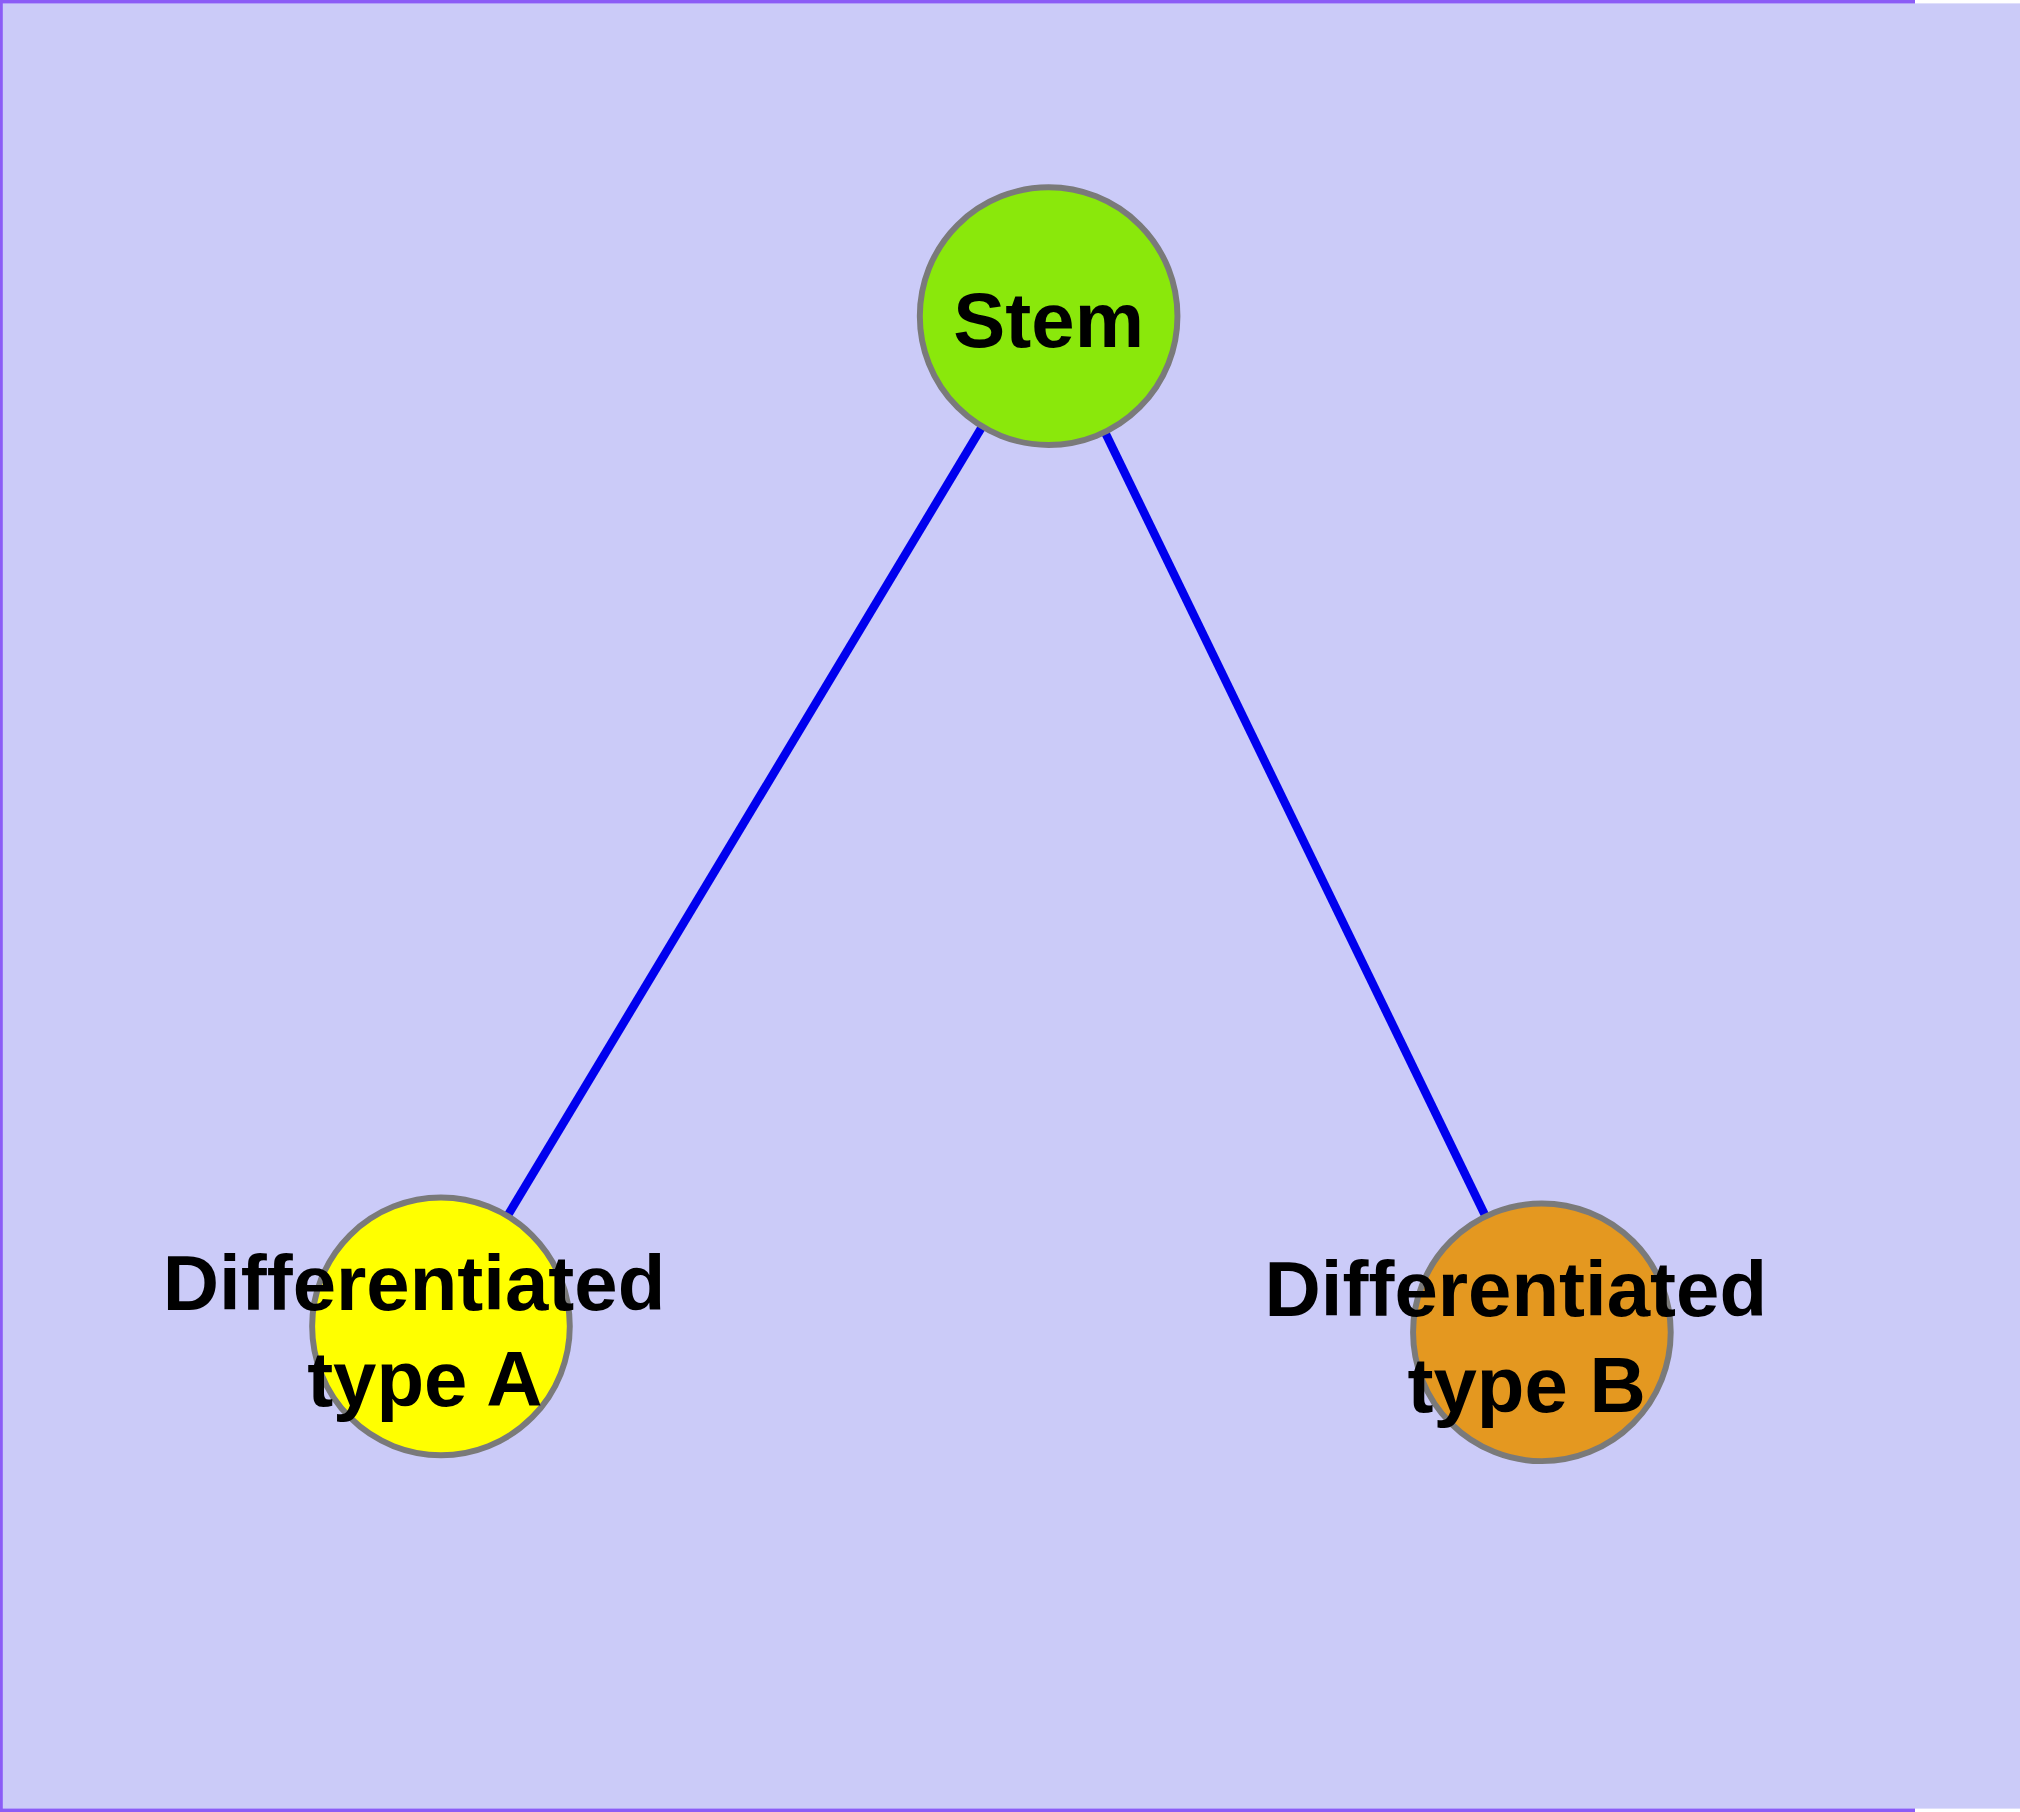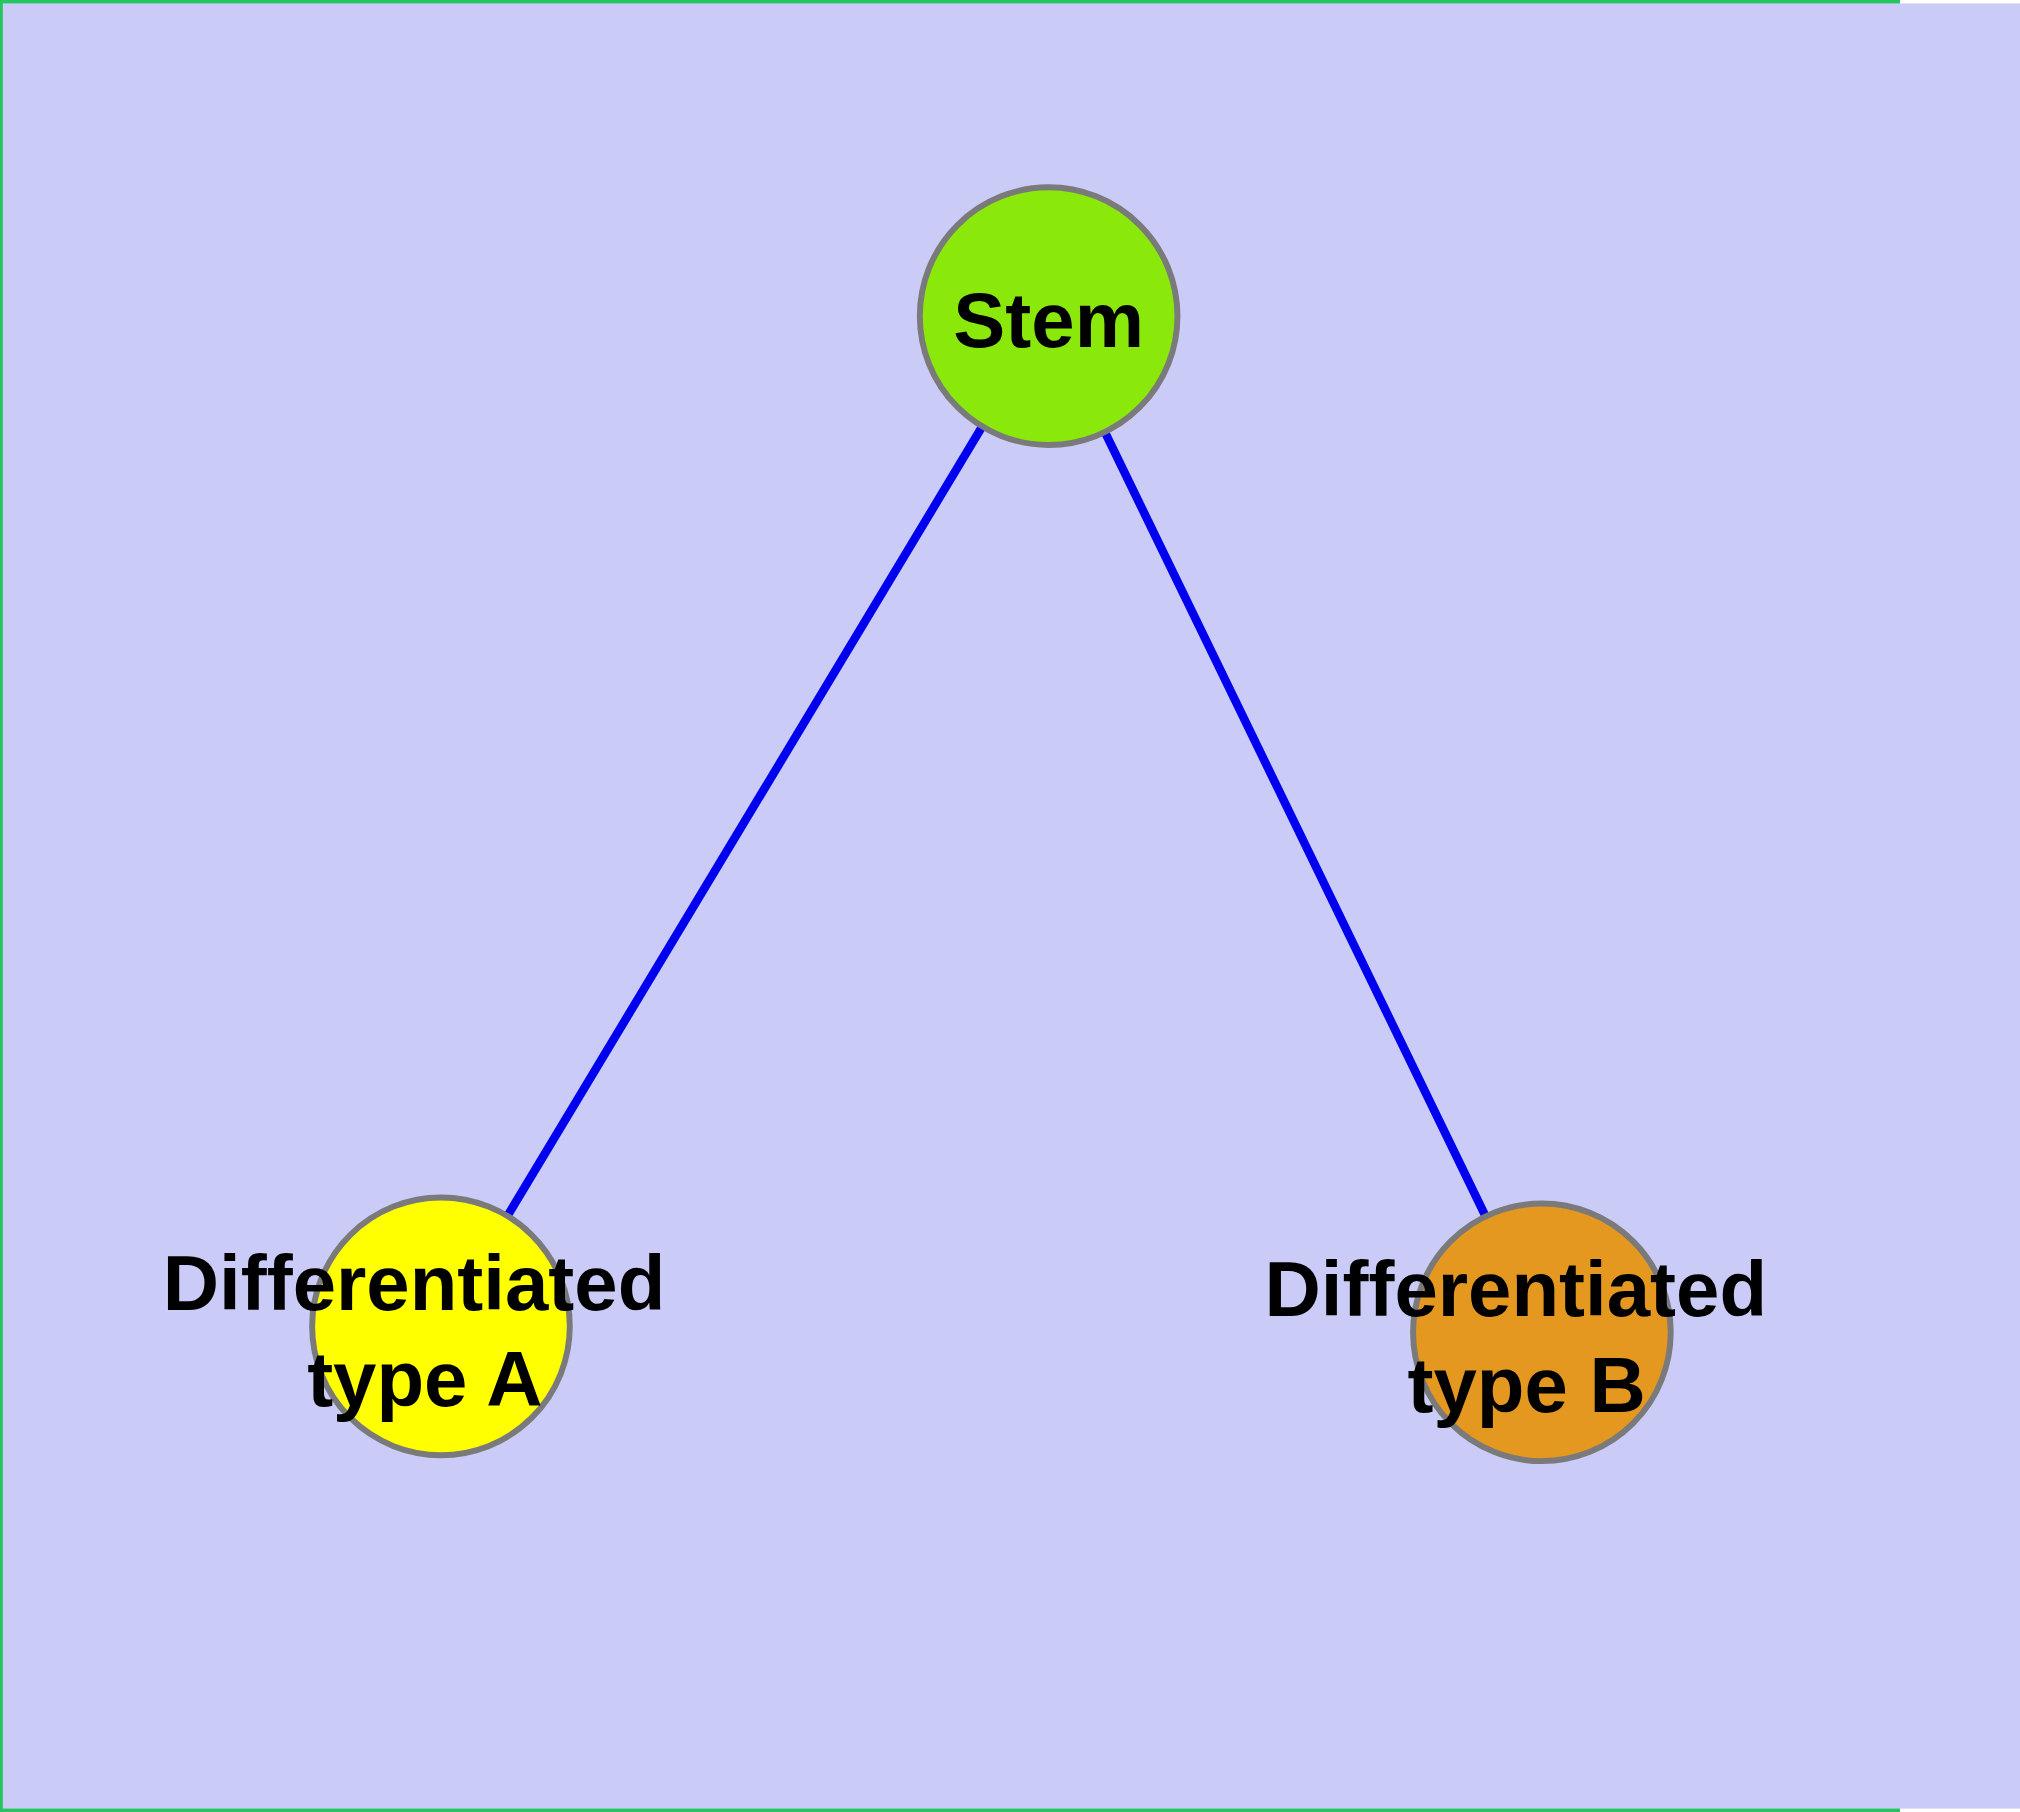--- a/index.html
+++ b/index.html
@@ -6,21 +6,22 @@
     margin: 0;
     padding: 0;
     background: #ffffff;
     overflow: hidden;
     font-family: "Liberation Sans", sans-serif;
   }
   .stage {
     position: relative;
     width: 1900px;
     height: 1812px;
-    background: #22c55e;
+    background: #8b5cf6;
+    padding-left: 15px;
   }
   svg.graph {
     position: absolute;
     top: 0;
     left: 0;
     display: block;
   }
   .edge {
     stroke-width: 10px;
     fill: none;

